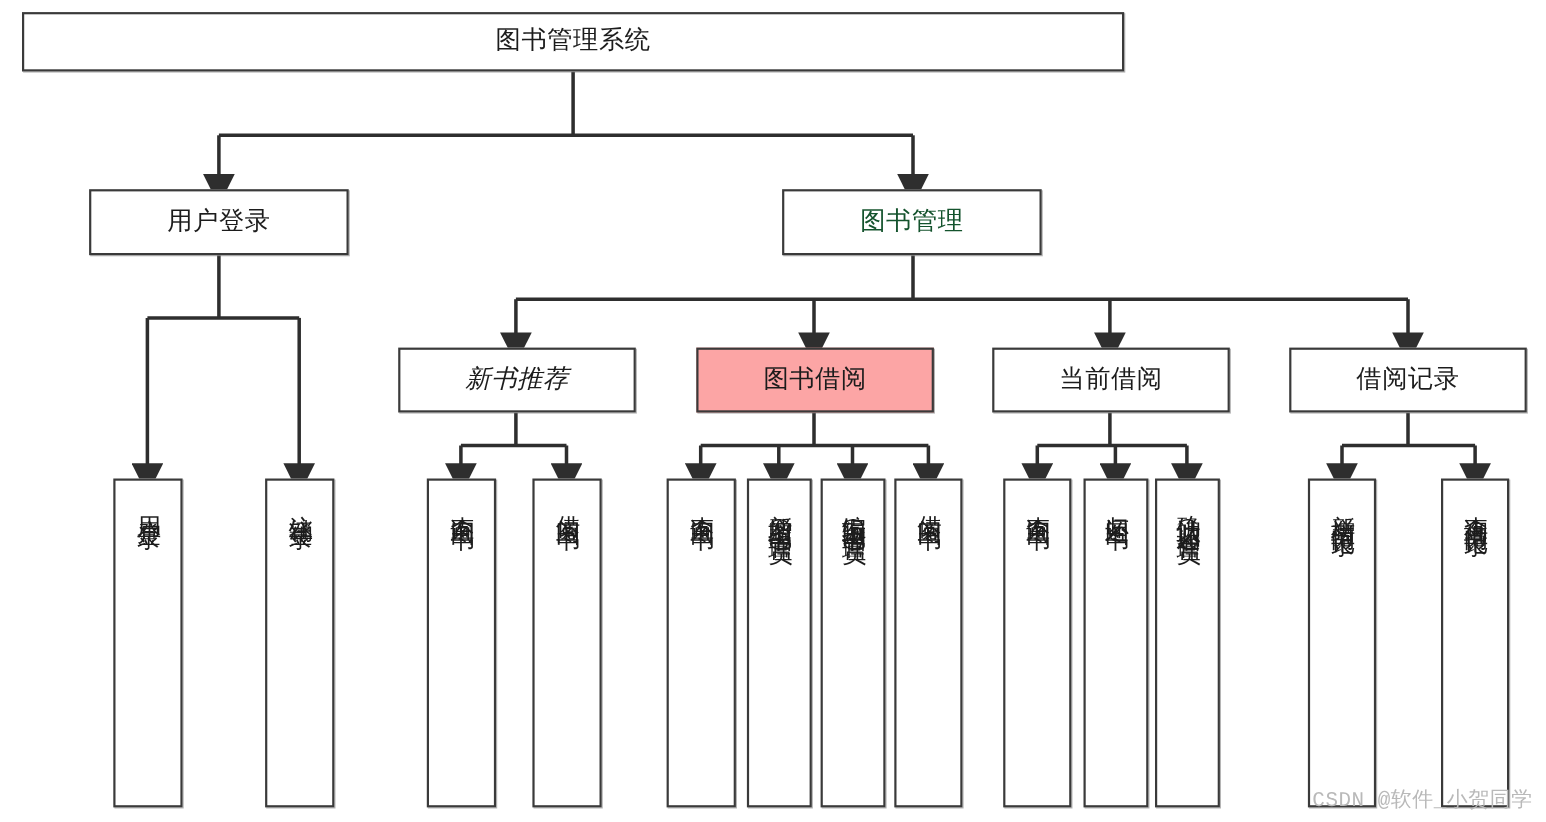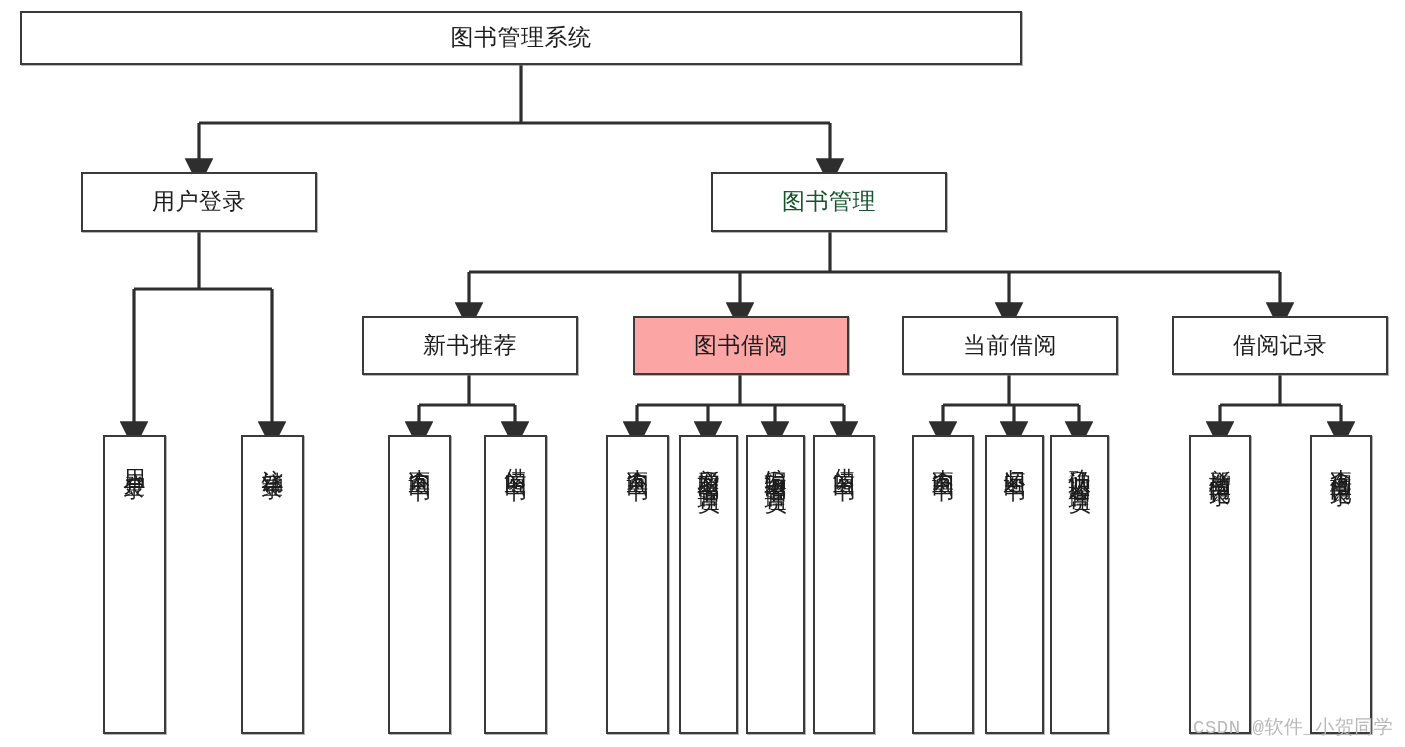--- a/index.html
+++ b/index.html
@@ -132,21 +132,21 @@
     <span class="node-label">图书管理系统</span>
   </div>
 
   <div class="node horizontal" style="left: 81px; top: 172px; width: 236px; height: 60px; border-color: rgb(58, 58, 58); color: rgb(28, 28, 28); background: rgb(255, 255, 255);">
     <span class="node-label">用户登录</span>
   </div>
   <div class="node horizontal" style="left: 711px; top: 172px; width: 236px; height: 60px; border-color: rgb(58, 58, 58); color: #14532d; background: rgb(255, 255, 255);">
     <span class="node-label">图书管理</span>
   </div>
 
-  <div class="node horizontal" style="left: 362px; top: 316px; width: 216px; height: 59px; border-color: rgb(58, 58, 58); color: rgb(28, 28, 28); background: rgb(255, 255, 255);">
+  <div class="node horizontal" style="left: 362px; top: 316px; width: 216px; height: 59px; border-color: rgb(58, 58, 58); color: rgb(28, 28, 28); background: rgb(255, 255, 255); font-style: italic;">
     <span class="node-label">新书推荐</span>
   </div>
   <div class="node horizontal" style="left: 633px; top: 316px; width: 216px; height: 59px; border-color: rgb(58, 58, 58); color: rgb(28, 28, 28); background: #fca5a5;">
     <span class="node-label">图书借阅</span>
   </div>
   <div class="node horizontal" style="left: 1172px; top: 316px; width: 216px; height: 59px; border-color: rgb(58, 58, 58); color: rgb(28, 28, 28); background: rgb(255, 255, 255);">
     <span class="node-label">借阅记录</span>
   </div>
   <div class="node horizontal" style="left: 902px; top: 316px; width: 216px; height: 59px; border-color: rgb(58, 58, 58); color: rgb(28, 28, 28); background: rgb(255, 255, 255);">
     <span class="node-label">当前借阅</span>

